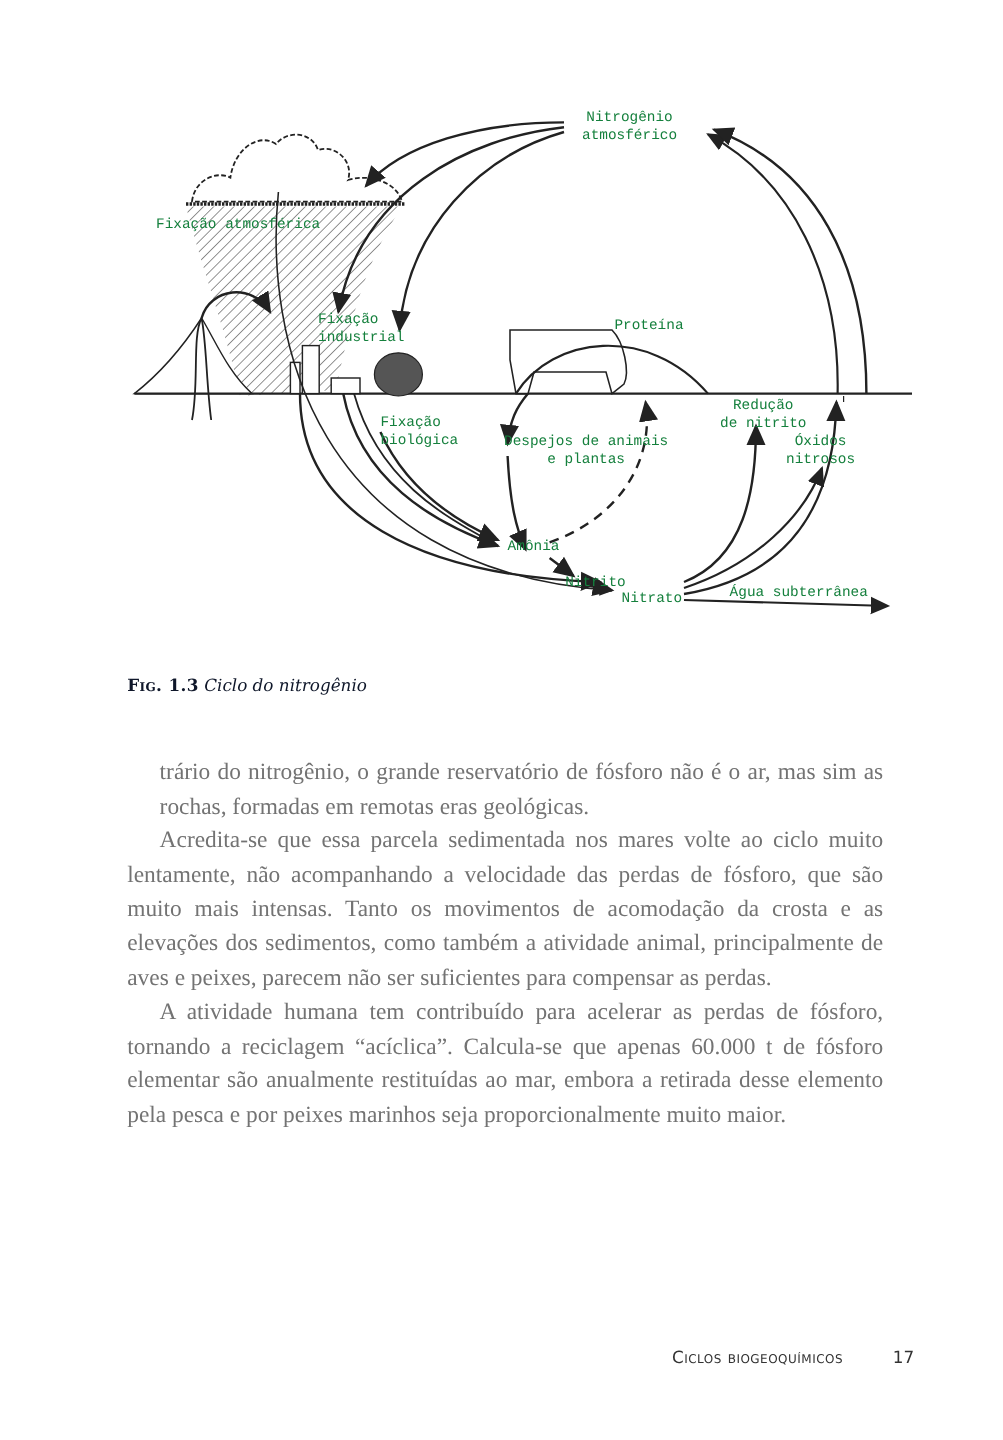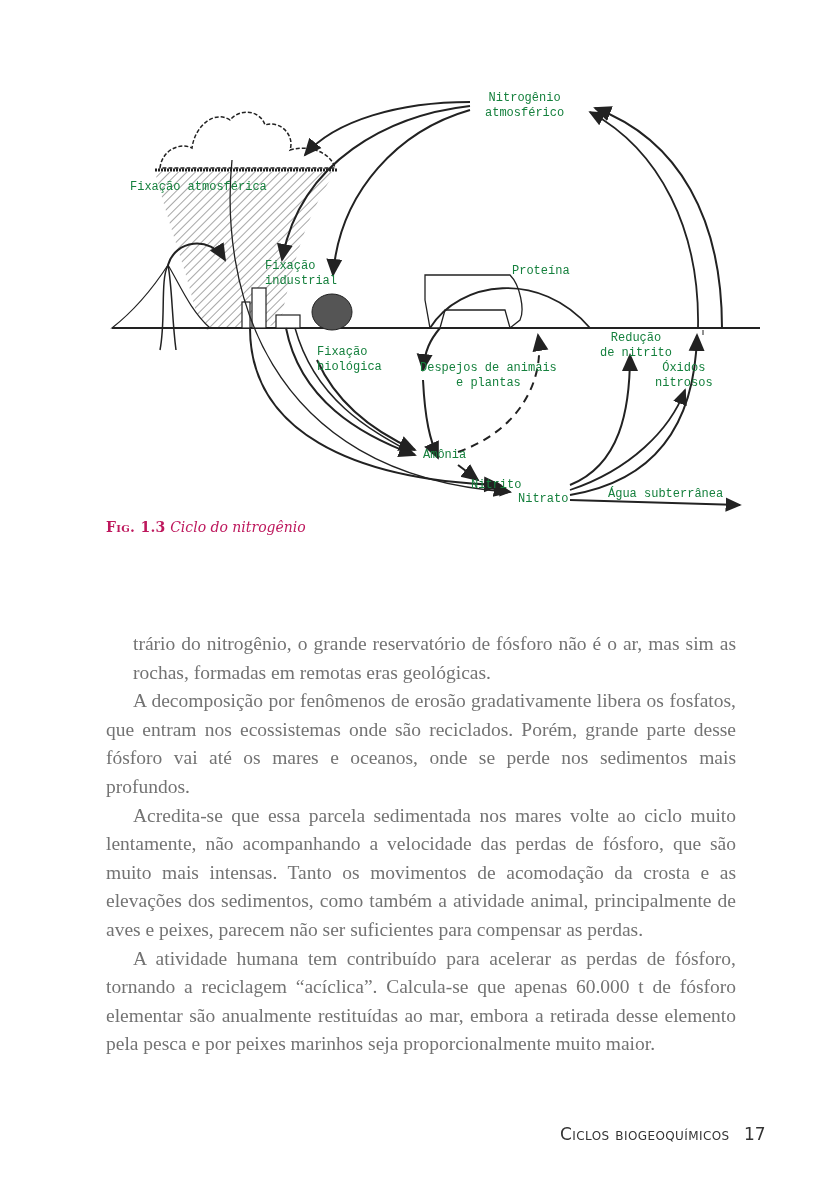--- a/index.html
+++ b/index.html
@@ -1,27 +1,27 @@
 <!DOCTYPE html>
 <html><head>
 <meta charset="utf-8">
 <style>
   html,body{margin:0;padding:0;background:#fff;}
   body{width:836px;height:1200px;position:relative;overflow:hidden;font-family:"DejaVu Serif",serif;color:#2a2a2a;}
   .figure{position:absolute;left:100px;top:80px;width:670px;height:440px;}
   .figure svg{position:absolute;left:0;top:0;}
   .lbl{position:absolute;font-family:Liberation Mono, monospace;font-size:12px;color:#15803d;line-height:15px;text-align:center;white-space:nowrap;}
   .lbl.left{text-align:left;}
-  .caption{position:absolute;left:106px;top:516px;font-size:14px;line-height:23px;color:#be185d;}
+  .caption{position:absolute;left:106px;top:561px;font-size:14px;line-height:23px;color:#0f172a;}
   .caption .fig{font-variant:small-caps;font-weight:bold;font-style:normal;letter-spacing:0.3px;}
   .caption i{font-style:italic;}
   .body-text{position:absolute;left:106px;top:630px;width:630px;font-family:"Liberation Serif","DejaVu Serif",serif;font-size:19.5px;line-height:28.6px;color:#737373;text-align:justify;}
   .body-text p{margin:0;text-indent:27px;}
   .body-text p.cont{text-indent:0;padding-left:27px;}
-  .footer{position:absolute;top:1124px;left:560px;font-family:"DejaVu Sans",sans-serif;font-size:17px;color:#333;}
+  .footer{position:absolute;top:1124px;left:560px;font-family:"DejaVu Sans",sans-serif;font-size:14px;color:#333;}
   .footer .title{font-variant:small-caps;letter-spacing:0.4px;}
   .footer .page{position:absolute;left:184px;top:0;}
 </style>
 </head>
 <body>
 
 <div class="figure">
   <svg width="670" height="440" viewBox="0 0 670 440">
     <defs>
       <marker id="ah" markerWidth="10" markerHeight="10" refX="8" refY="5" orient="auto">
@@ -99,21 +99,20 @@
 
 <div class="caption">
   <div>
     <span class="fig">Fig. 1.3</span>
     <i>Ciclo do nitrogênio</i>
   </div>
 </div>
 
 <div class="body-text">
   <p class="cont">trário do nitrogênio, o grande reservatório de fósforo não é o ar, mas sim as rochas, formadas em remotas eras geológicas.</p>
-  <p>A decomposição por fenômenos de erosão gradativamente libera os fosfatos, que entram nos ecossistemas onde são reciclados. Porém, grande parte desse fósforo vai até os mares e oceanos, onde se perde nos sedimentos mais profundos.</p>
   <p>Acredita-se que essa parcela sedimentada nos mares volte ao ciclo muito lentamente, não acompanhando a velocidade das perdas de fósforo, que são muito mais intensas. Tanto os movimentos de acomodação da crosta e as elevações dos sedimentos, como também a atividade animal, principalmente de aves e peixes, parecem não ser suficientes para compensar as perdas.</p>
   <p>A atividade humana tem contribuído para acelerar as perdas de fósforo, tornando a reciclagem “acíclica”. Calcula-se que apenas 60.000 t de fósforo elementar são anualmente restituídas ao mar, embora a retirada desse elemento pela pesca e por peixes marinhos seja proporcionalmente muito maior.</p>
 </div>
 
 <div class="footer">
   <span class="title">Ciclos biogeoquímicos</span>
   <span class="page">17</span>
 </div>
 
 </body></html>

